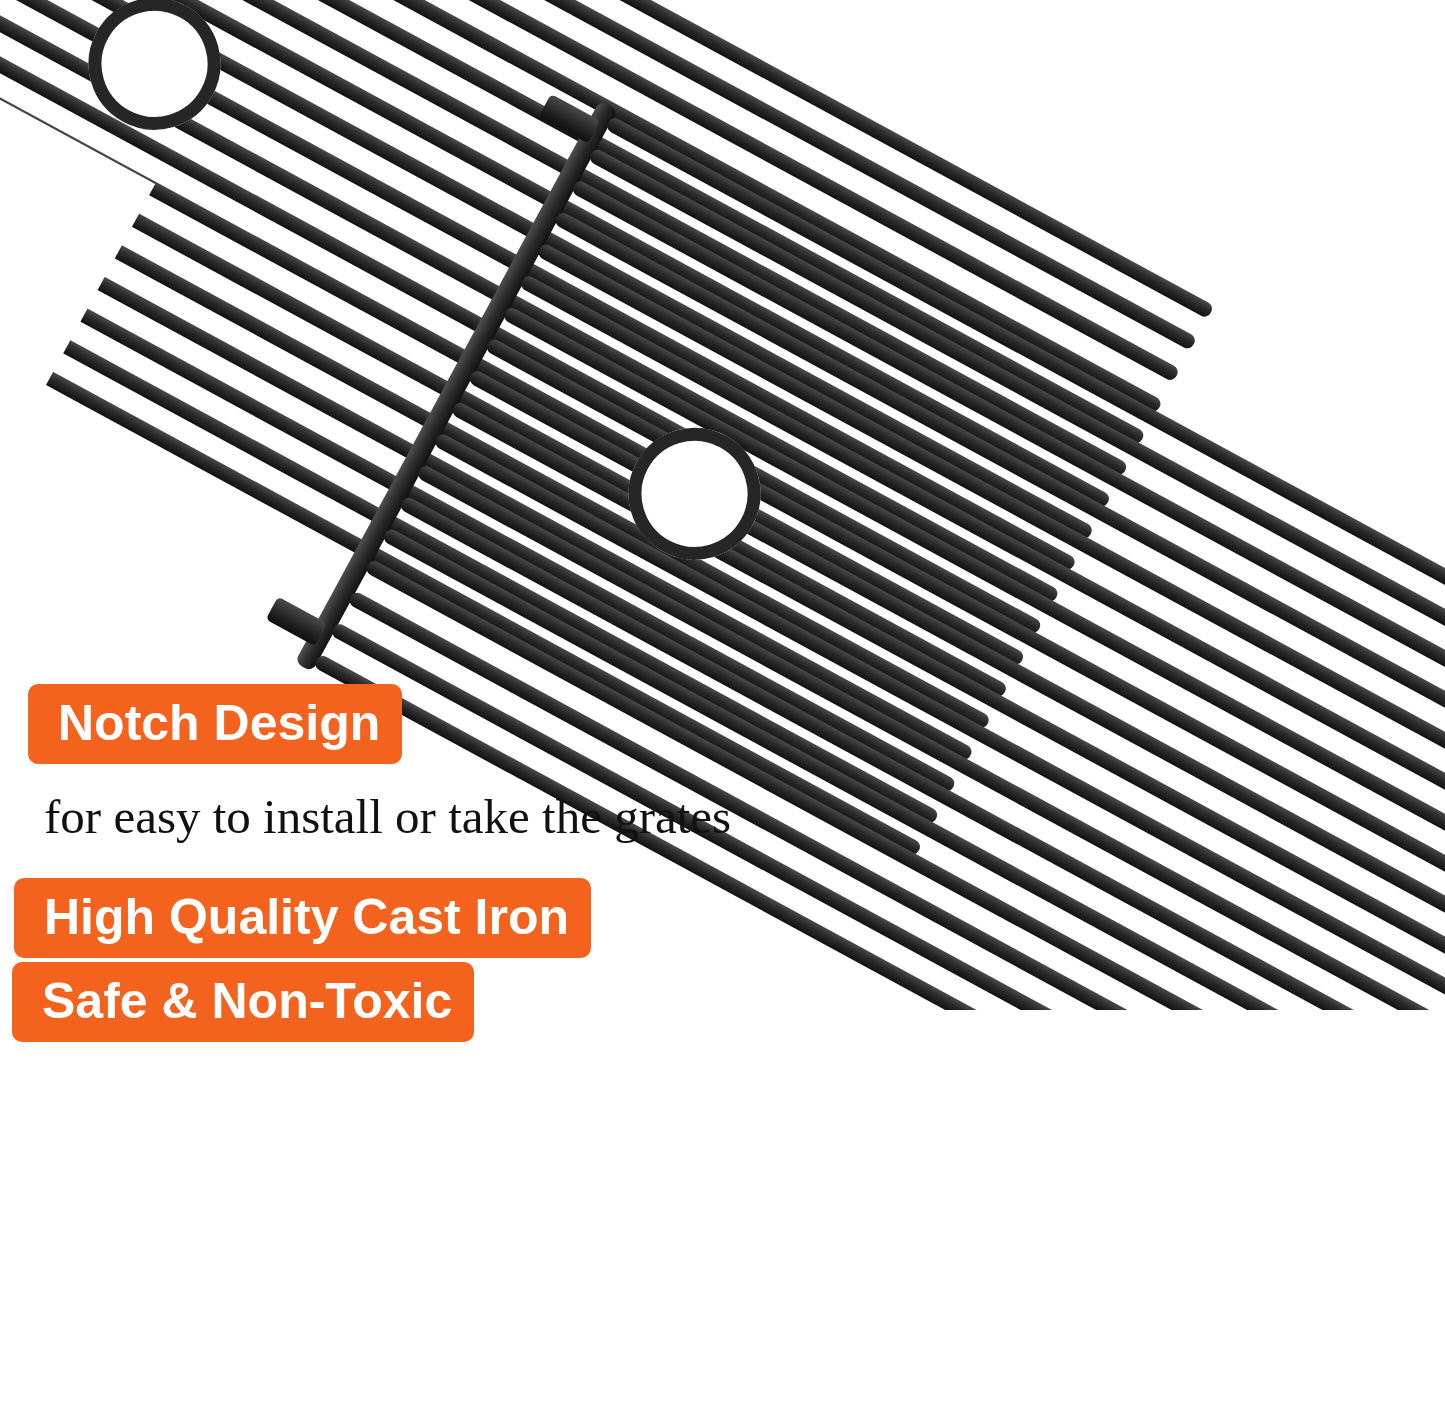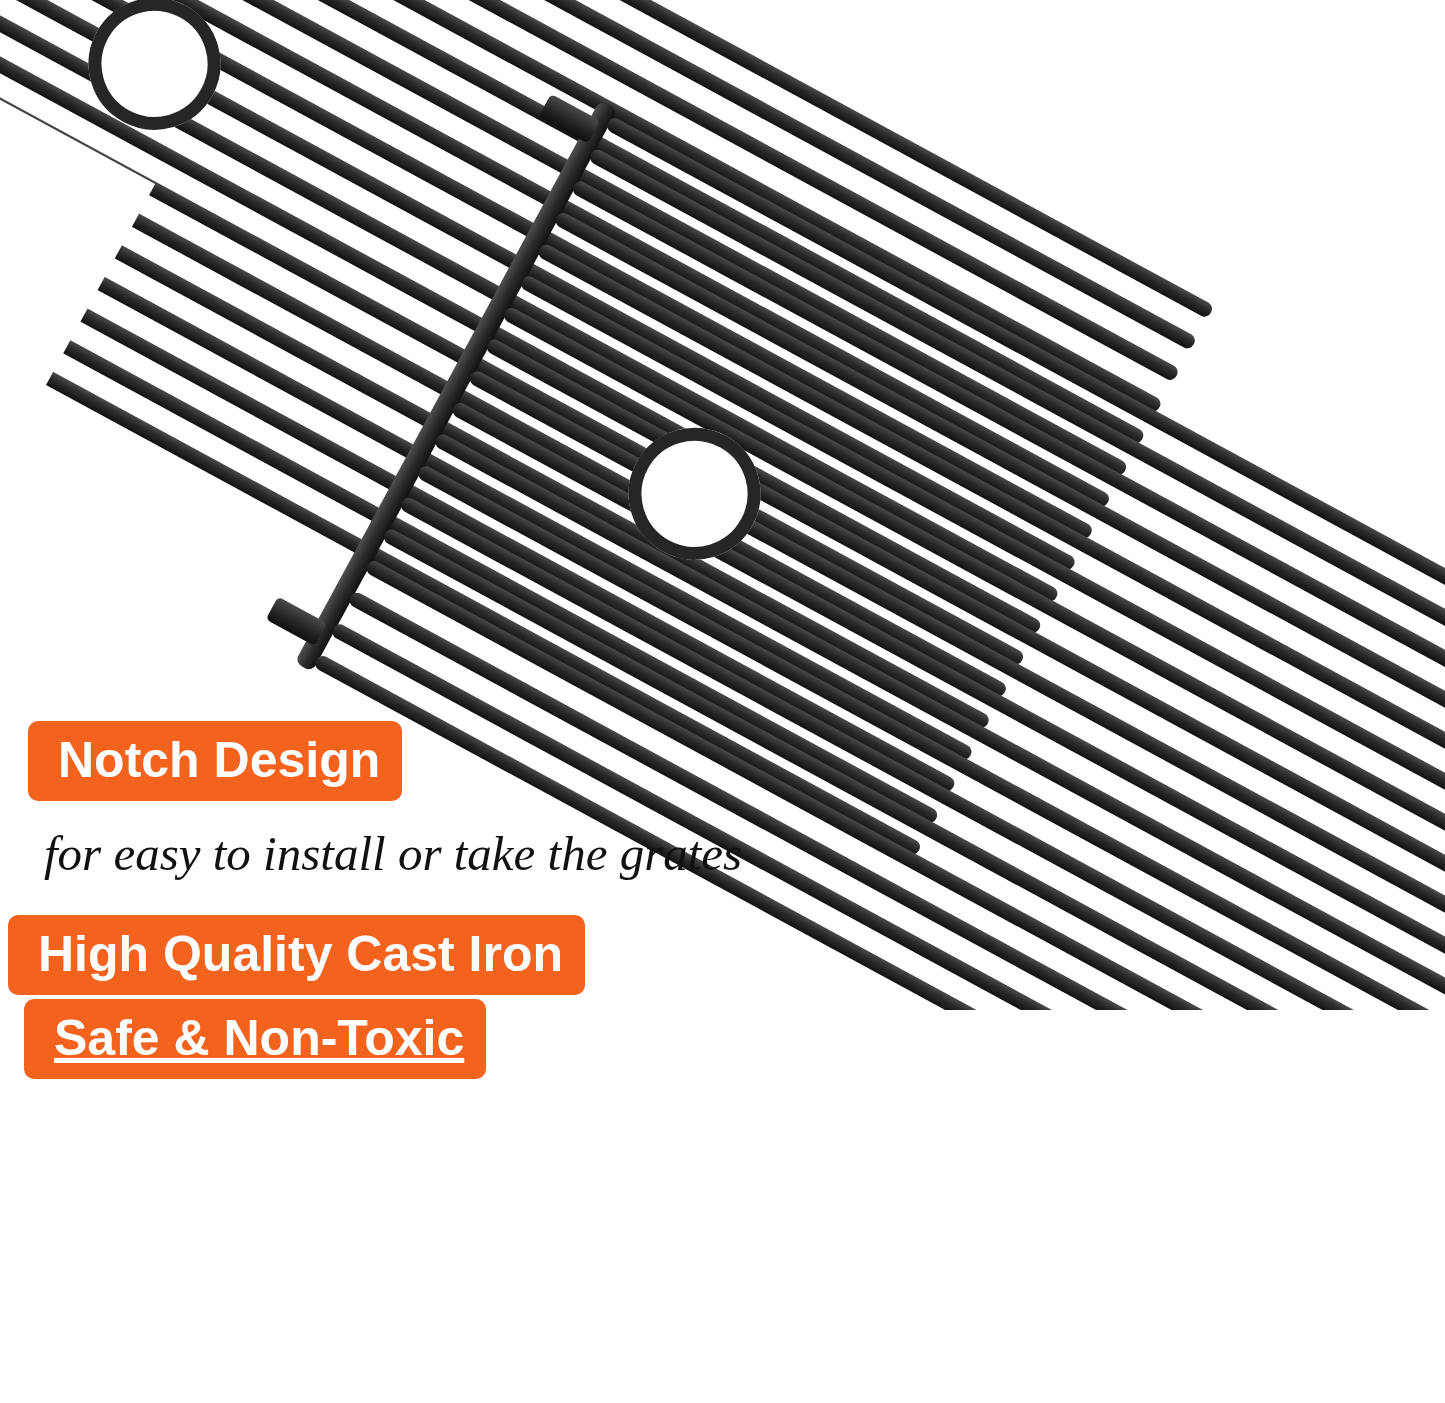--- a/index.html
+++ b/index.html
@@ -70,21 +70,21 @@
   
   .mask {
     position: absolute;
     background: #ffffff;
   }
 
   
   .features {
     position: absolute;
     left: 0;
-    top: 721px;
+    top: 684px;
     width: 1435px;
   }
   .feature { margin-bottom: 4px; }
   .tag {
     display: inline-block;
     background: #F4631E;
     color: #ffffff;
     font-size: 50px;
     line-height: 1.0;
     font-weight: 700;
@@ -93,25 +93,24 @@
     letter-spacing: 0px;
     white-space: nowrap;
   }
   .desc {
     font-family: "Liberation Serif", serif;
     color: #111111;
     font-size: 49px;
     line-height: 1.1;
     padding: 26px 0 30px 44px;
     white-space: nowrap;
-    font-style: italic;
   }
   .feature.f1 .tag { margin-left: 28px; }
-  .feature.f2 .tag { margin-left: 8px; }
-  .feature.f3 .tag { margin-left: 24px; text-decoration: underline; }
+  .feature.f2 .tag { margin-left: 14px; }
+  .feature.f3 .tag { margin-left: 12px; }
 </style>
 </head>
 <body>
 
 <div class="page">
 
   <div class="photo">
 
     <div class="grate" style="left:60px; top:-330px; width:1320px; height:640px; transform: rotate(28.5deg);">
 

